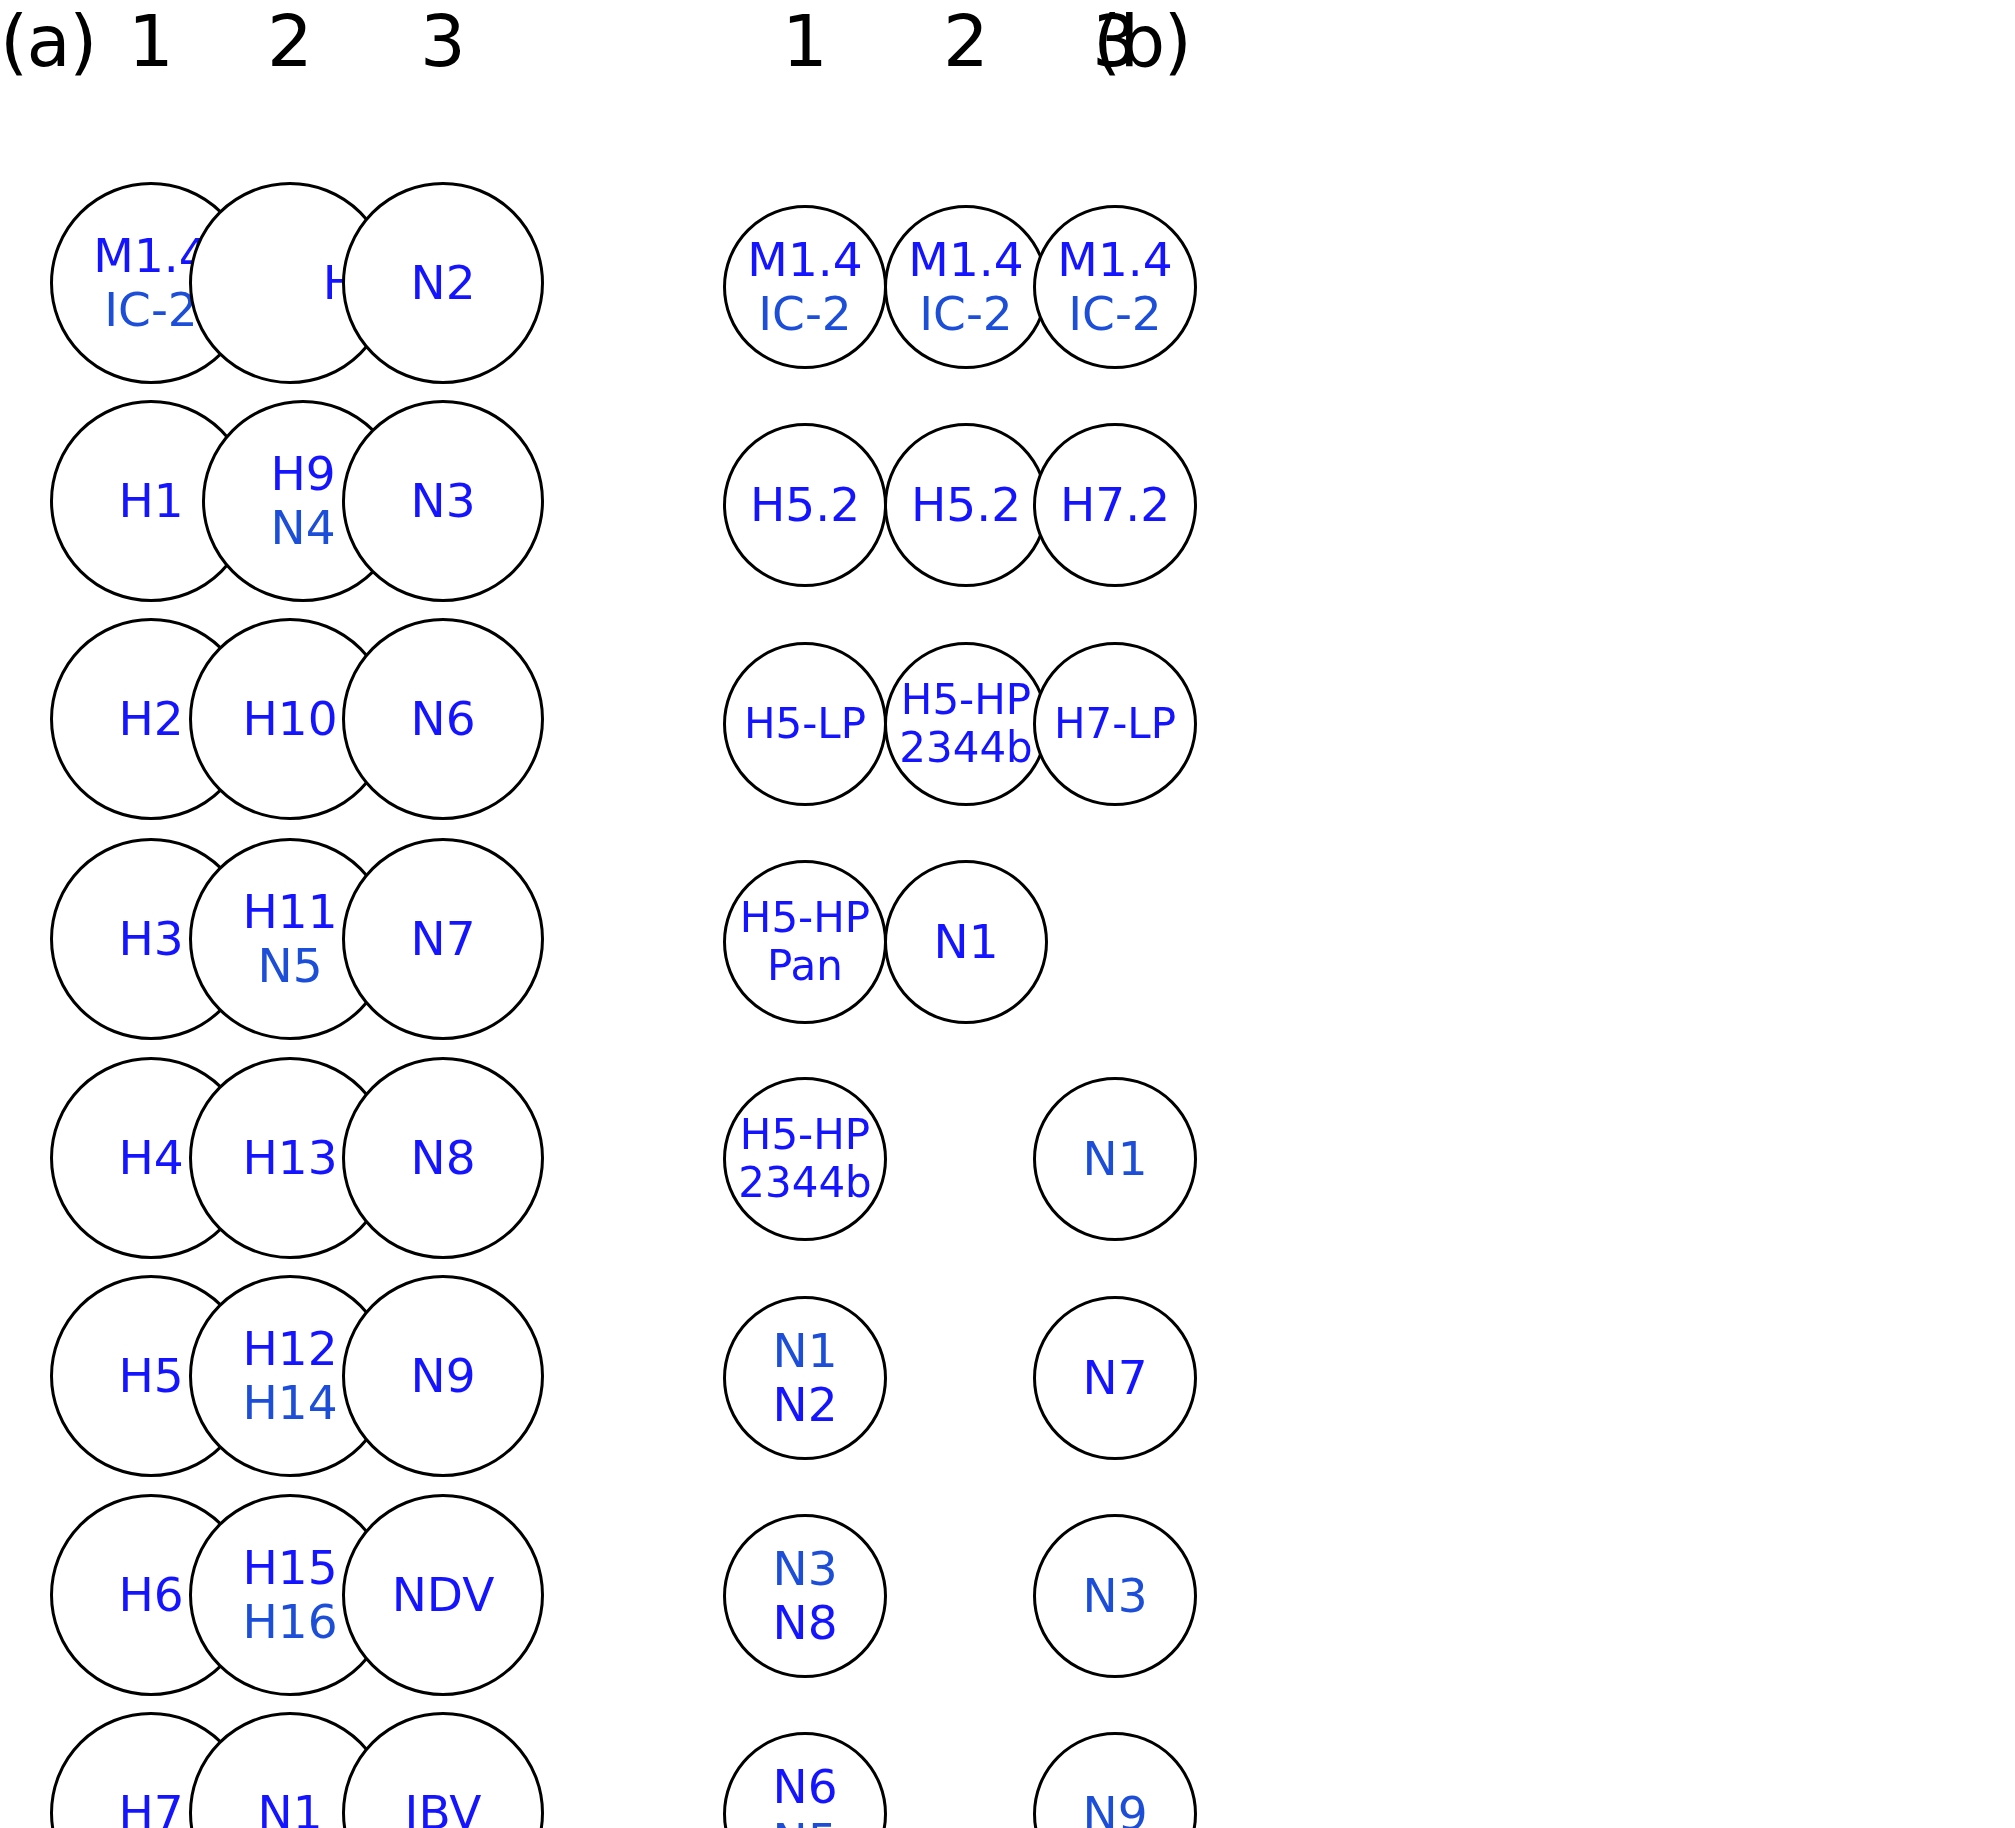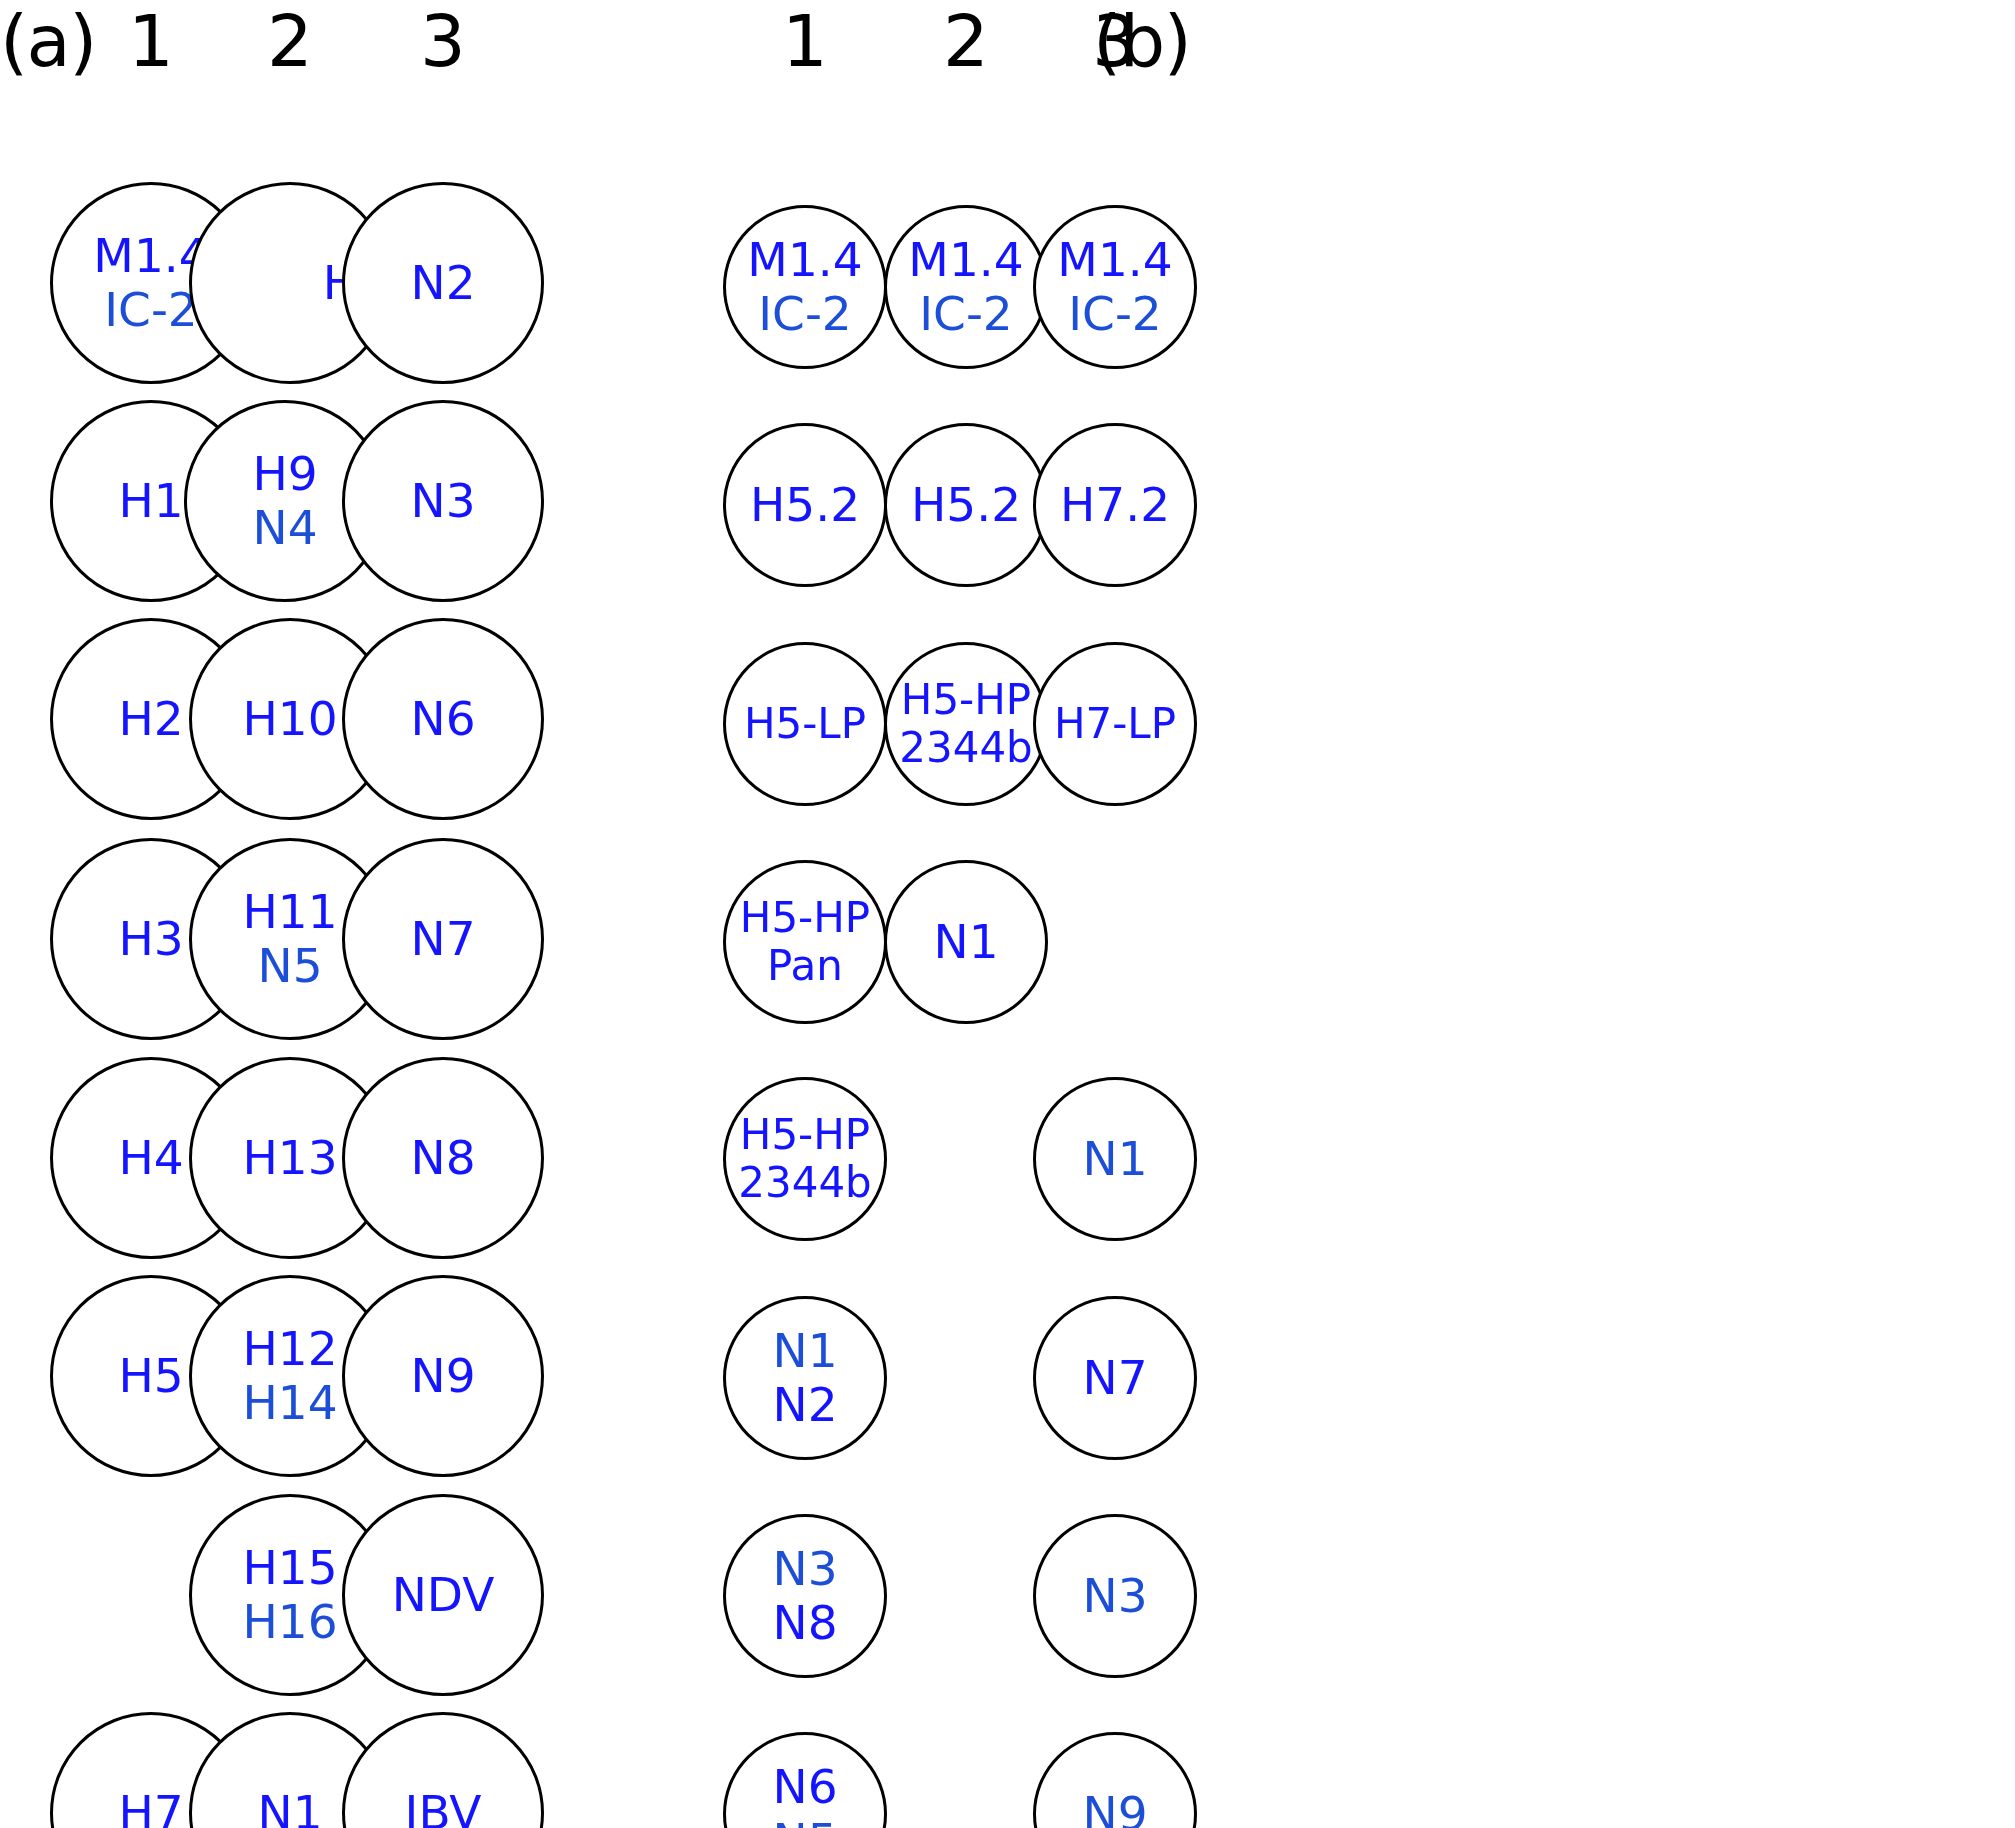--- a/index.html
+++ b/index.html
@@ -96,28 +96,31 @@
       </div>
       <div class="bubble" style="width: 202px; height: 202px; left: 50px; top: 838px;">
         <span class="line c-blue">H3</span>
       </div>
       <div class="bubble" style="width: 202px; height: 202px; left: 50px; top: 1057px;">
         <span class="line c-blue">H4</span>
       </div>
       <div class="bubble" style="width: 202px; height: 202px; left: 50px; top: 1275px;">
         <span class="line c-blue">H5</span>
       </div>
+      <div class="bubble" style="width: 202px; height: 202px; left: 50px; top: 1494px;">
+        <span class="line c-blue">H6</span>
+      </div>
       <div class="bubble" style="width: 202px; height: 202px; left: 50px; top: 1712px;">
         <span class="line c-blue">H7</span>
       </div>
       <div class="col-head" style="left: 207px; top: 0px;">2</div>
       <div class="bubble" style="width: 202px; height: 202px; left: 189px; top: 182px; align-items: flex-end;">
         <span class="line c-blue">H8</span>
       </div>
-      <div class="bubble" style="width: 202px; height: 202px; left: 184px; top: 400px;">
+      <div class="bubble" style="width: 202px; height: 202px; left: 202px; top: 400px;">
         <span class="line c-blue">H9</span>
         <span class="line c-green">N4</span>
       </div>
       <div class="bubble" style="width: 202px; height: 202px; left: 189px; top: 618px;">
         <span class="line c-blue">H10</span>
       </div>
       <div class="bubble" style="width: 202px; height: 202px; left: 189px; top: 838px;">
         <span class="line c-blue">H11</span>
         <span class="line c-green">N5</span>
       </div>

